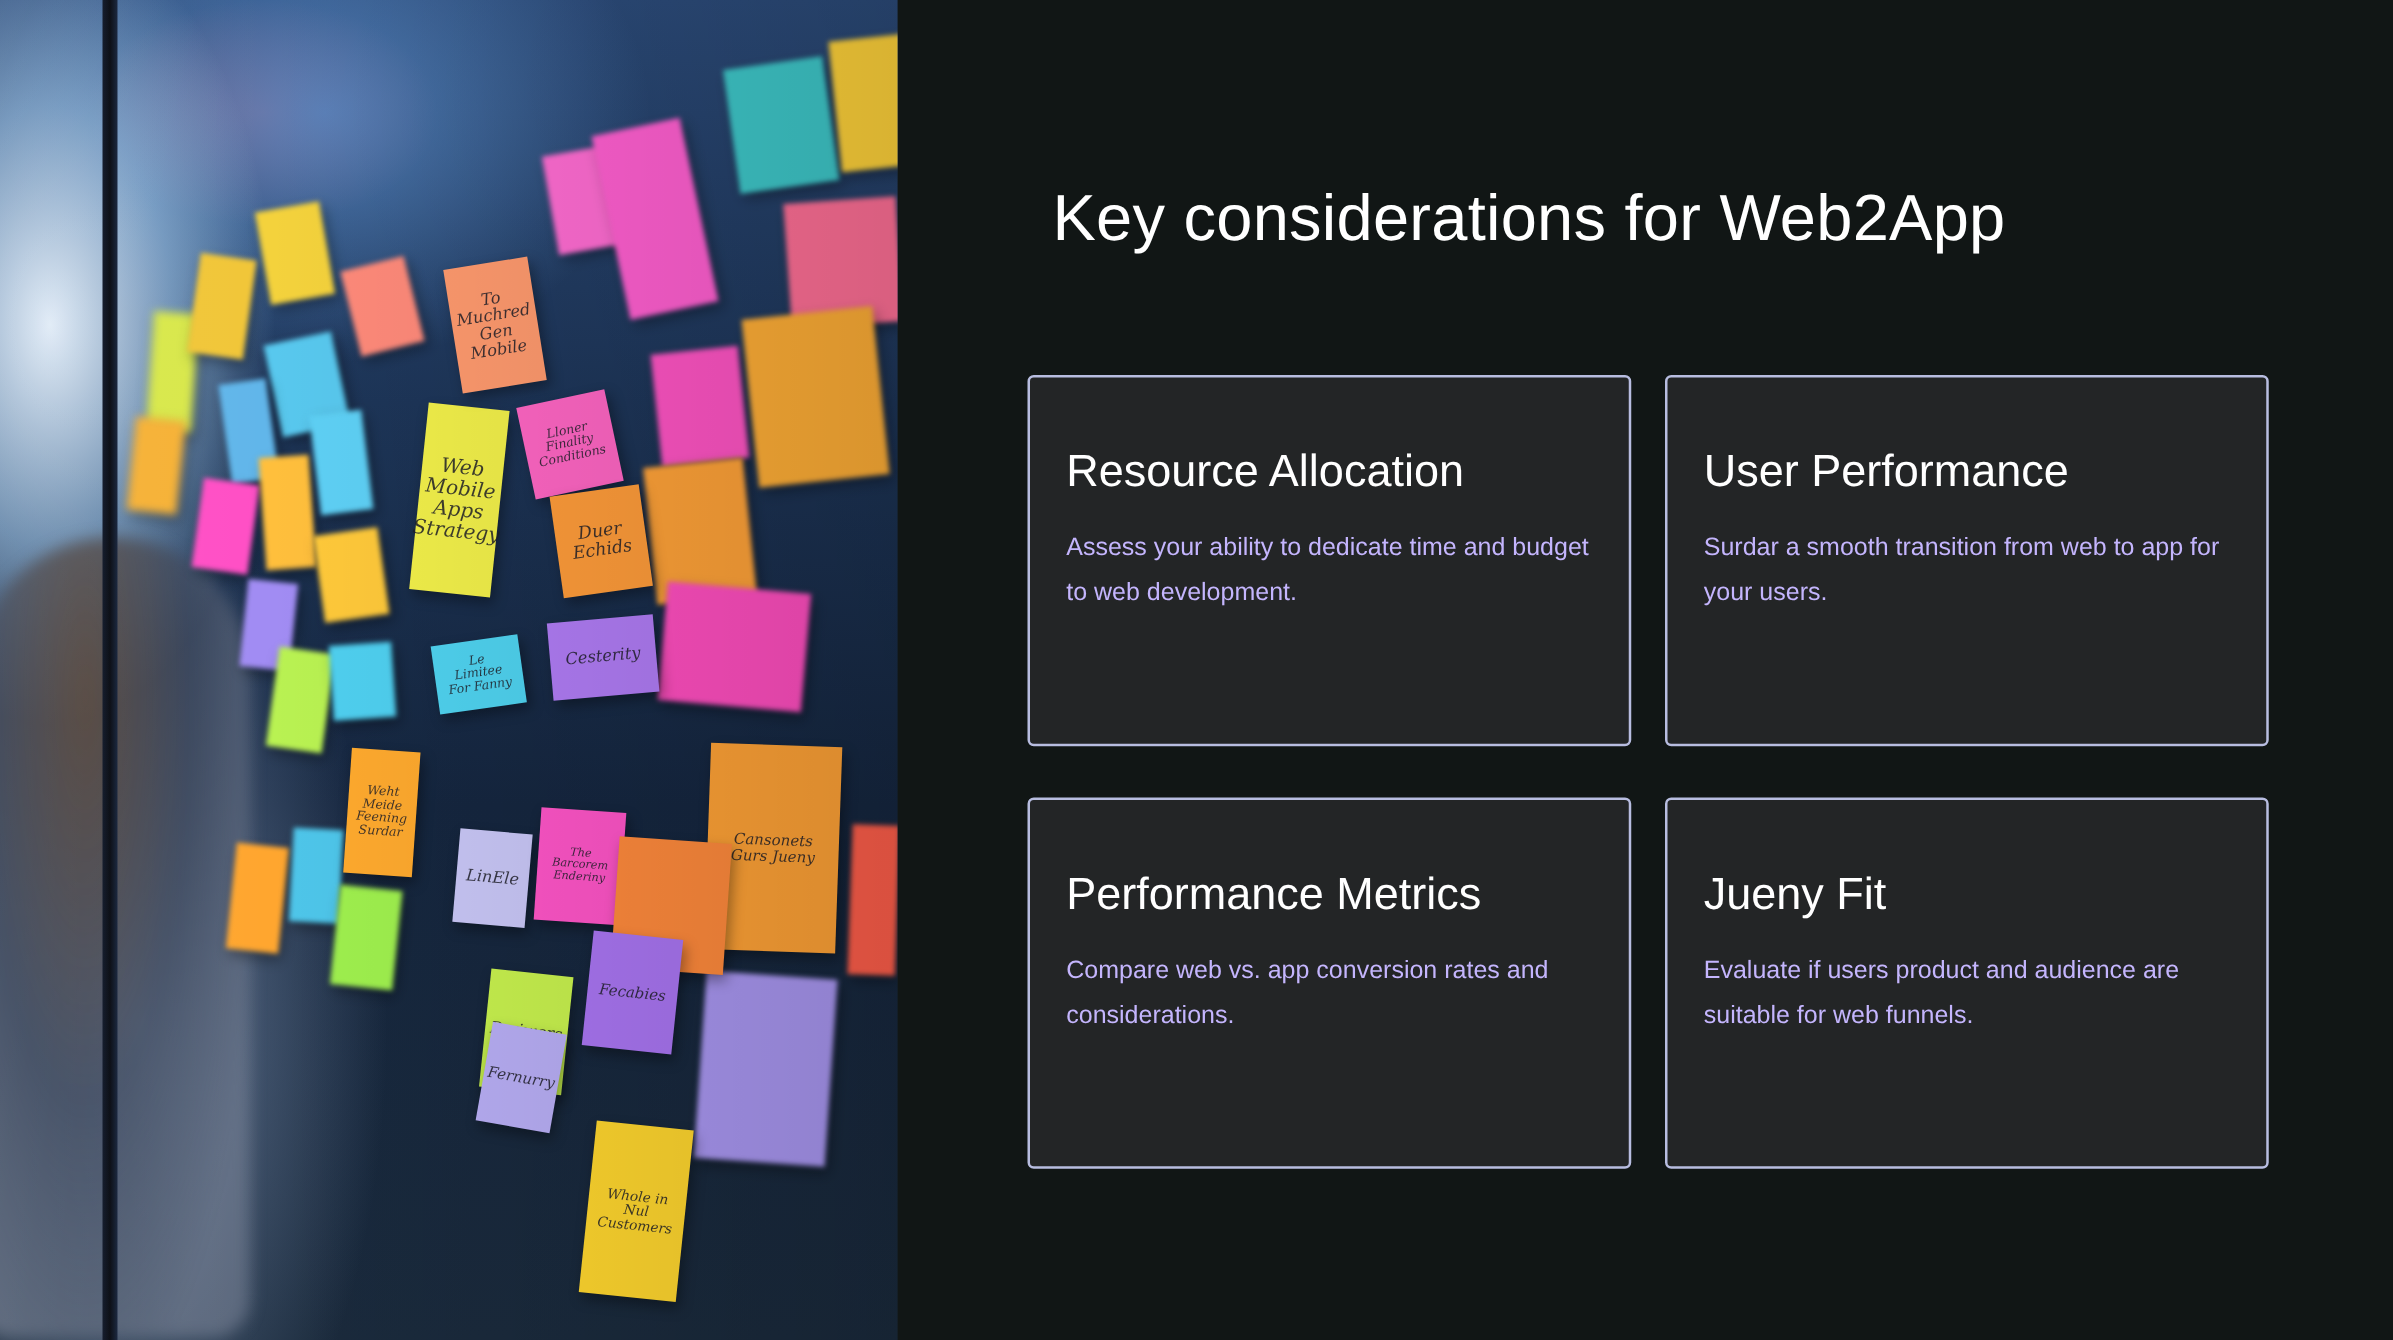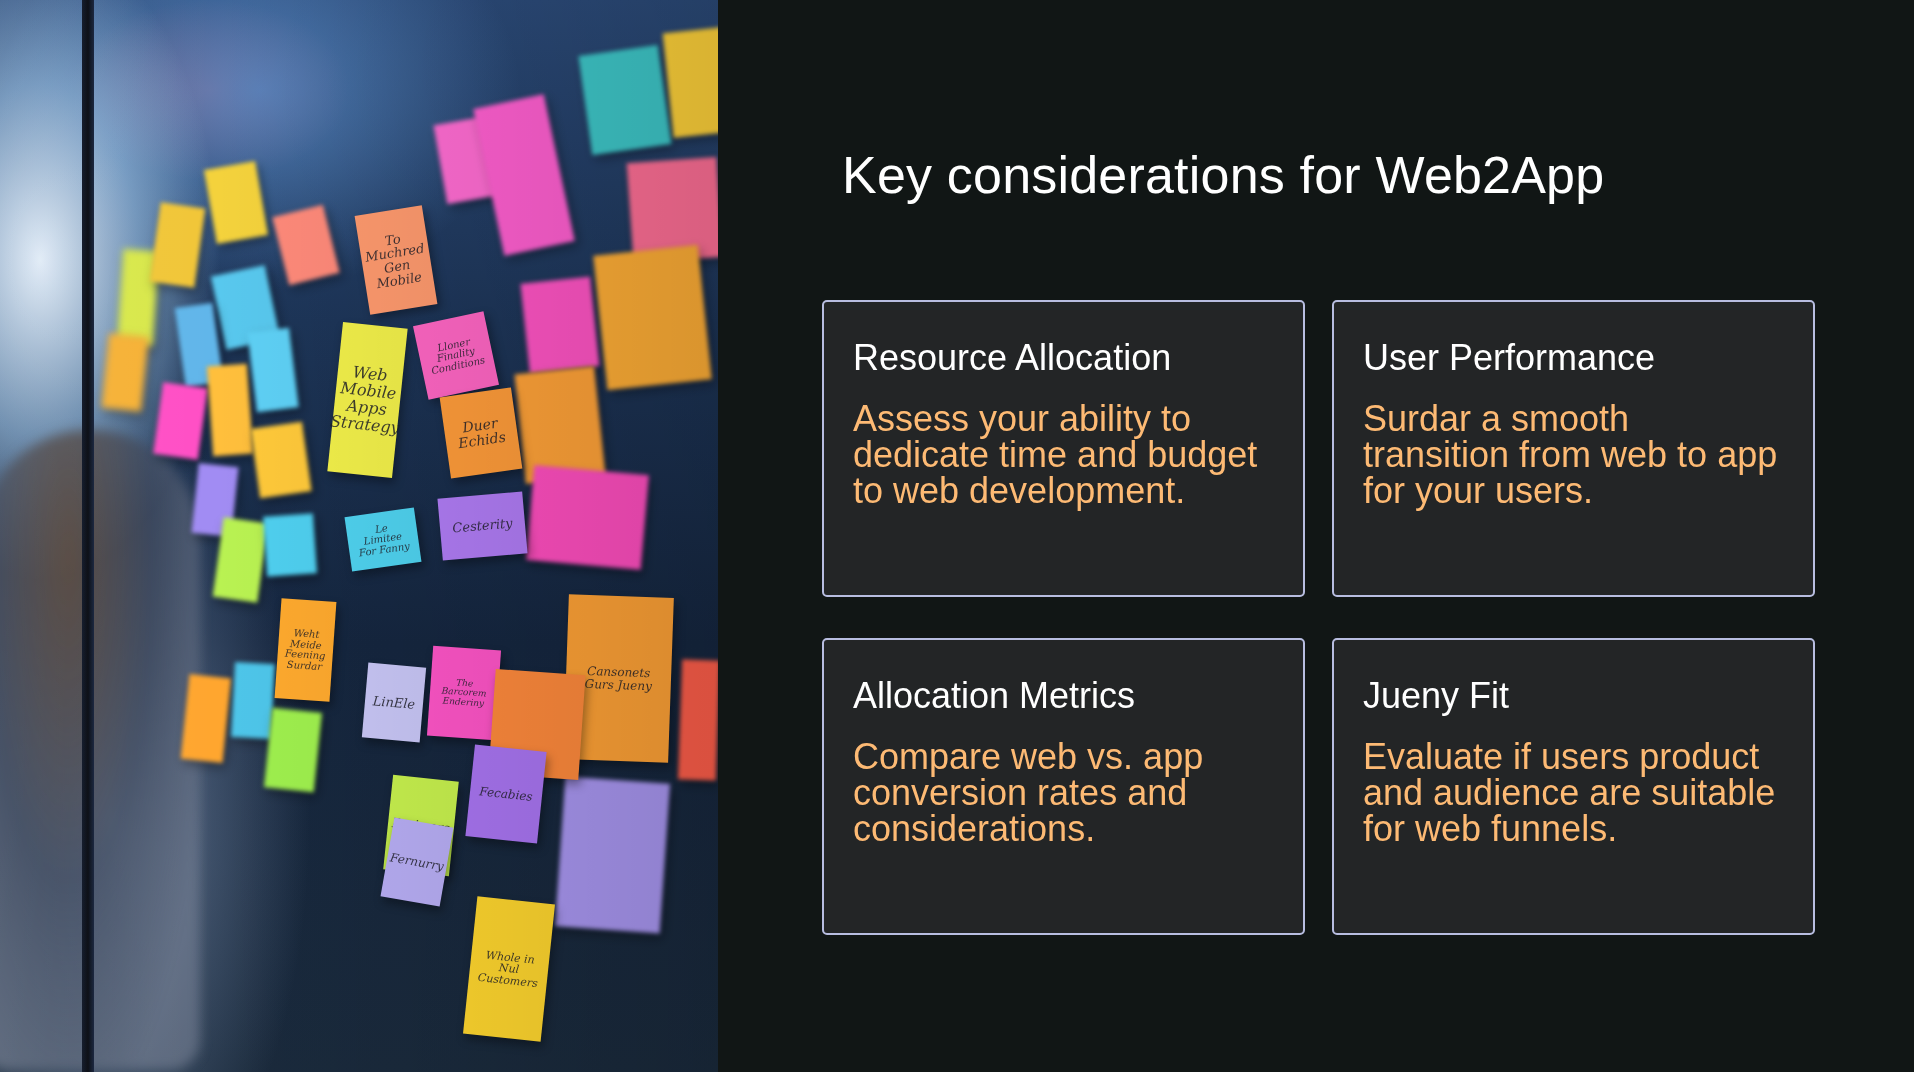--- a/index.html
+++ b/index.html
@@ -52,29 +52,29 @@
     .title {
       position: absolute; left: 842px; top: 145px;
       font-size: 52px; font-weight: 400; color: #ffffff;
       letter-spacing: 0.2px; white-space: nowrap;
     }
     .card {
       position: absolute; width: 483px; height: 297px;
       background: #232526;
       border: 2px solid #b8bde0;
       border-radius: 5px;
-      padding: 34px 28px 0 29px;
+      padding: 53px 28px 0 29px;
     }
     .card-title {
       font-size: 36px; font-weight: 400; color: #ffffff;
       line-height: 1.2; white-space: nowrap;
     }
     .card-body {
       margin-top: 22px;
-      font-size: 36px; color: #fdba74;
+      font-size: 20px; color: #c4b5fd;
       line-height: 36px;
       width: 420px;
     }
     #card-0 { left: 822px;  top: 300px; }
     #card-1 { left: 1332px; top: 300px; }
     #card-2 { left: 822px;  top: 638px; }
     #card-3 { left: 1332px; top: 638px; }
   </style>
 </head>
 <body>
@@ -158,21 +158,21 @@
     <div class="card-title">Resource Allocation</div>
     <div class="card-body">Assess your ability to dedicate time and budget to web development.</div>
   </div>
 
   <div class="card" id="card-1">
     <div class="card-title">User Performance</div>
     <div class="card-body">Surdar a smooth transition from web to app for your users.</div>
   </div>
 
   <div class="card" id="card-2">
-    <div class="card-title">Allocation Metrics</div>
+    <div class="card-title">Performance Metrics</div>
     <div class="card-body">Compare web vs. app conversion rates and considerations.</div>
   </div>
 
   <div class="card" id="card-3">
     <div class="card-title">Jueny Fit</div>
     <div class="card-body">Evaluate if users product and audience are suitable for web funnels.</div>
   </div>
 
 </div>
 

